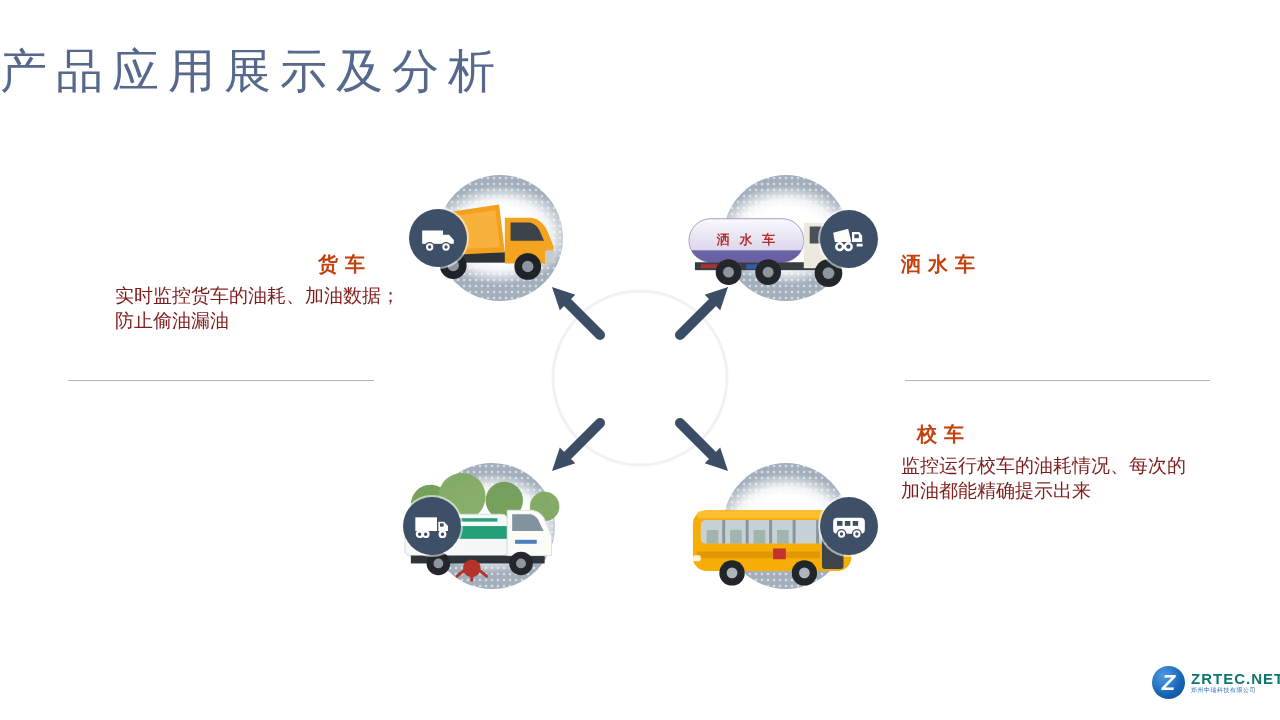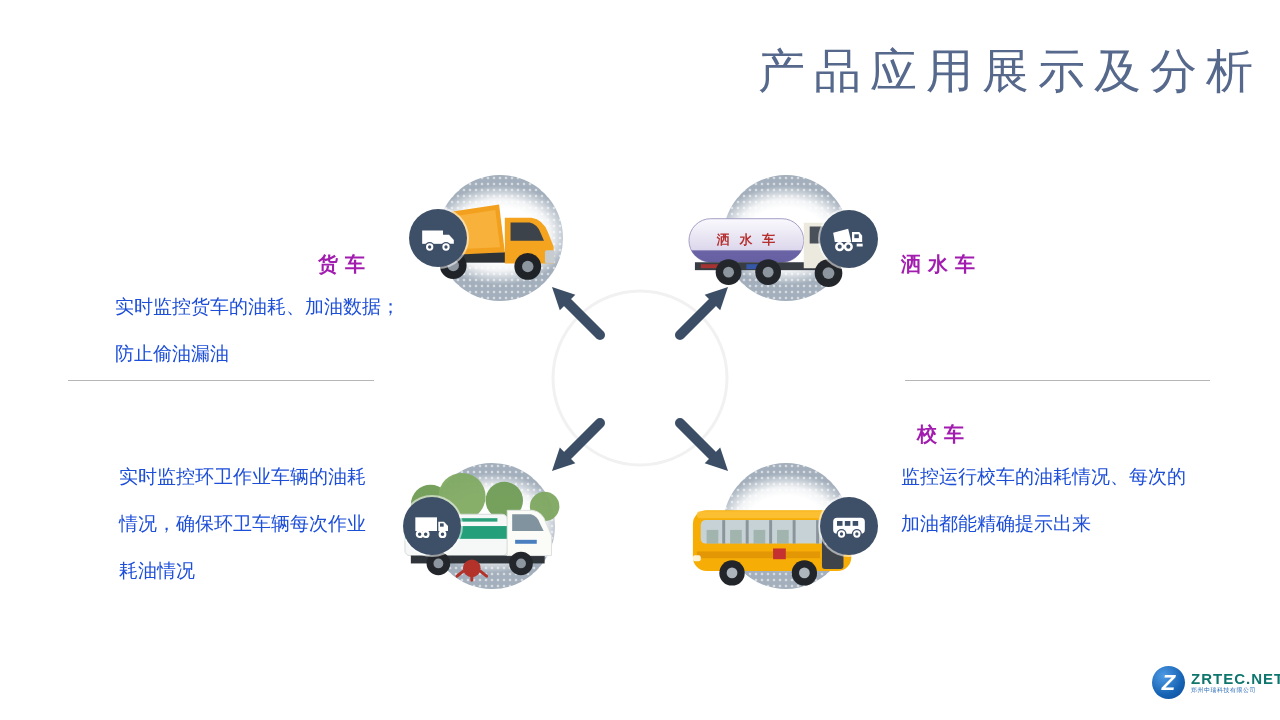--- a/index.html
+++ b/index.html
@@ -1,25 +1,25 @@
 <!DOCTYPE html>
 <html><head>
 <meta charset="utf-8">
 <style>
   * { margin:0; padding:0; box-sizing:border-box; }
   html,body { width:1280px; height:720px; }
   body { font-family:"Liberation Sans","DejaVu Sans",sans-serif; background:#fff; overflow:hidden; }
   .slide { position:relative; width:1280px; height:720px; background:#ffffff; }
 
-  .title { position:absolute; top:40px; left:0; width:1262px; text-align:right;
+  .title { position:absolute; top:40px; left:0; width:1262px; text-align:left;
            font-size:47px; letter-spacing:9px; color:#56698c; font-weight:400; }
 
-  .heading { position:absolute; font-size:20px; font-weight:bold; color:#a21caf; letter-spacing:7px; }
+  .heading { position:absolute; font-size:20px; font-weight:bold; color:#c2410c; letter-spacing:7px; }
   .heading.align-right { text-align:right; margin-right:-7px; }
-  .body-text { position:absolute; font-size:19px; line-height:47px; color:#1d4ed8; }
+  .body-text { position:absolute; font-size:19px; line-height:25px; color:#7f1d1d; }
 
   .h-tl { left:60px; top:251px; width:312px; }
   .b-tl { left:115px; top:283px; width:292px; }
   .h-bl { left:60px; top:421px; width:315px; }
   .b-bl { left:119px; top:453px; width:254px; }
   .h-tr { left:901px; top:251px; width:310px; }
   .b-tr { left:901px; top:283px; width:298px; }
   .h-br { left:901px; top:421px; width:310px;margin-left:16px; }
   .b-br { left:901px; top:453px; width:298px; }
 
@@ -67,21 +67,20 @@
 
 <div class="slide">
 
   <h1 class="title">产品应用展示及分析</h1>
 
   <h2 class="heading align-right h-tl">货车</h2>
   <p class="body-text b-tl">实时监控货车的油耗、加油数据；防止偷油漏油</p>
 
   <div class="divider div-left"></div>
 
-  <p class="body-text b-bl">实时监控环卫作业车辆的油耗情况，确保环卫车辆每次作业耗油情况</p>
 
   <h2 class="heading h-tr">洒水车</h2>
 
   <div class="divider div-right"></div>
 
   <h2 class="heading h-br">校车</h2>
   <p class="body-text b-br">监控运行校车的油耗情况、每次的加油都能精确提示出来</p>
 
   <svg class="center-graphic" viewBox="0 0 400 400">
     <circle cx="200" cy="200" r="87" fill="none" stroke="#f1f1f1" stroke-width="3"></circle>

